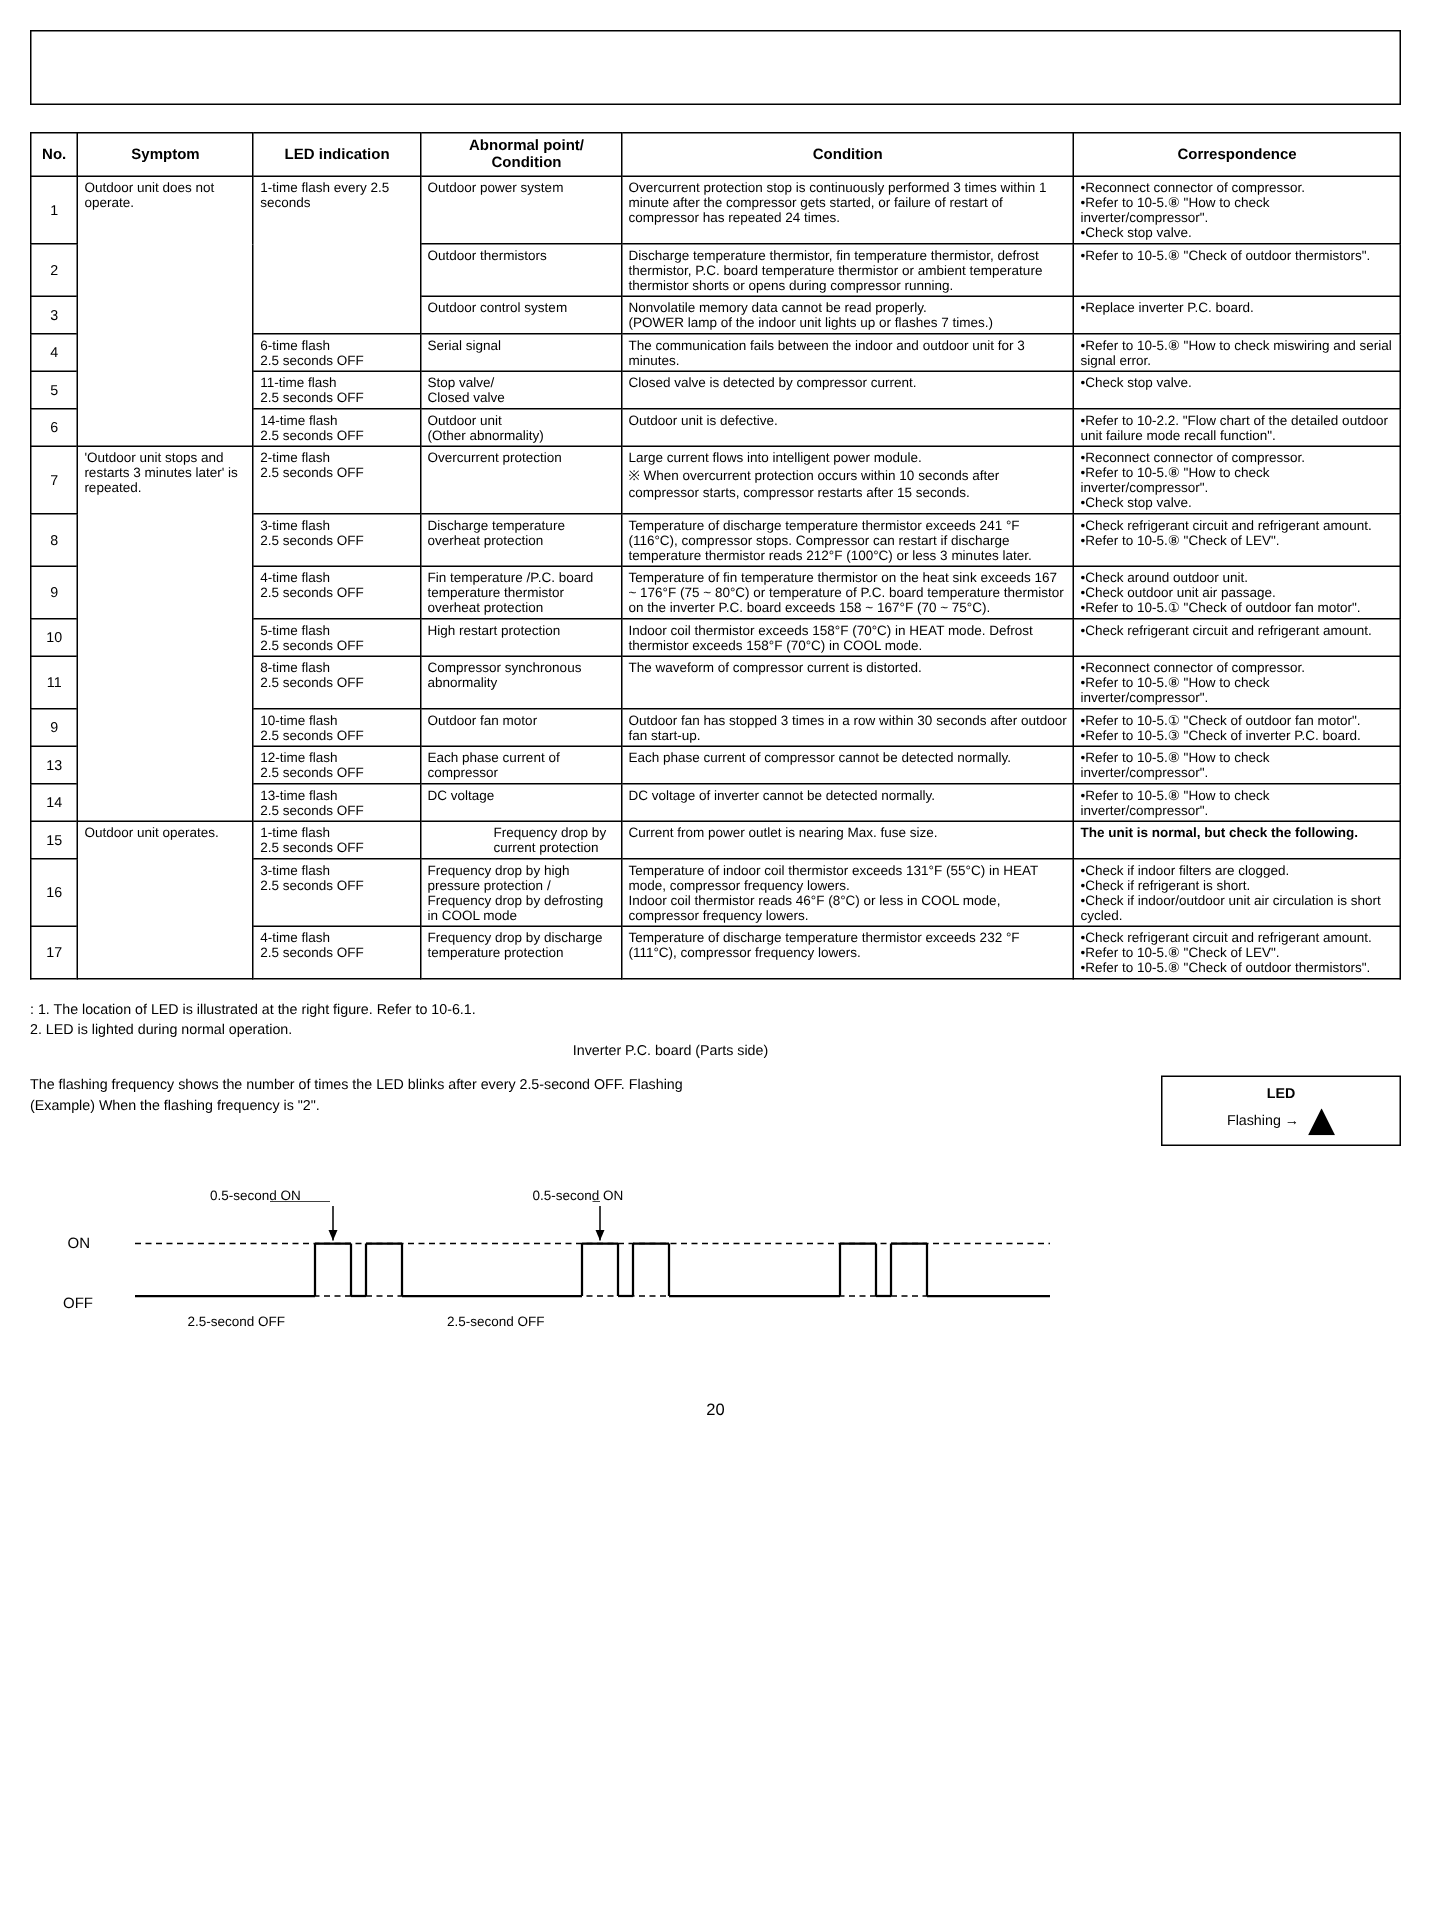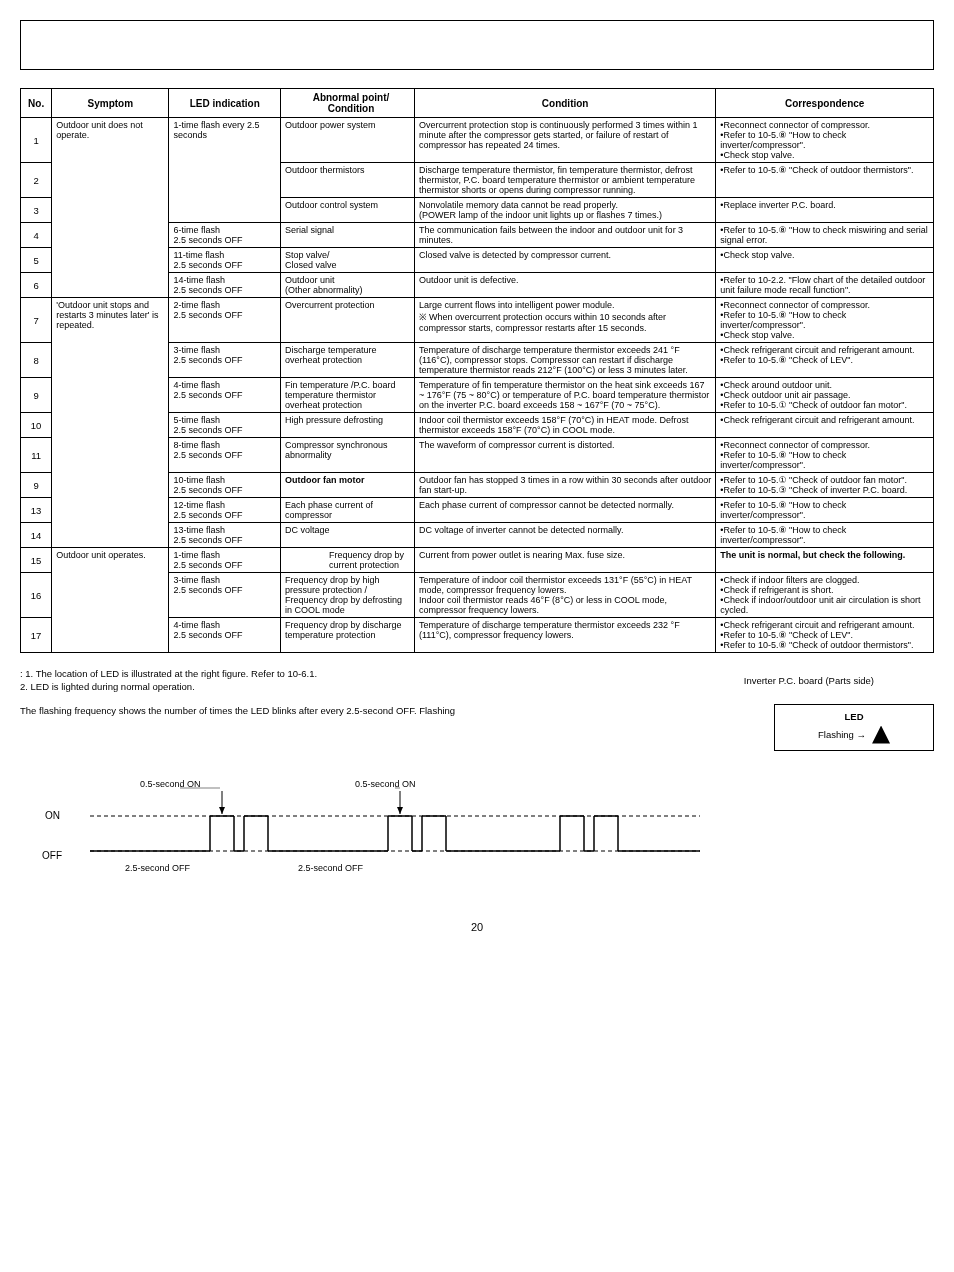--- a/index.html
+++ b/index.html
@@ -177,38 +177,38 @@
         <td style="font-size: 9px; white-space: pre-line;">Fin temperature /P.C. board temperature thermistor overheat protection</td>
         <td style="font-size: 9px; white-space: pre-line;">Temperature of fin temperature thermistor on the heat sink exceeds 167 ~ 176°F (75 ~ 80°C) or temperature of P.C. board temperature thermistor on the inverter P.C. board exceeds 158 ~ 167°F (70 ~ 75°C).</td>
         <td style="font-size: 9px; white-space: pre-line;">•Check around outdoor unit.
 •Check outdoor unit air passage.
 •Refer to 10-5.① "Check of outdoor fan motor".</td>
       </tr>
       <tr>
         <td class="center">10</td>
         <td style="white-space: pre-line; font-size: 9px;">5-time flash
 2.5 seconds OFF</td>
-        <td style="font-size: 9px; white-space: pre-line;">High pressure defrosting</td>
+        <td style="font-size: 9px; white-space: pre-line;">High restart protection</td>
         <td style="font-size: 9px; white-space: pre-line;">Indoor coil thermistor exceeds 158°F (70°C) in HEAT mode. Defrost thermistor exceeds 158°F (70°C) in COOL mode.</td>
         <td style="font-size: 9px; white-space: pre-line;">•Check refrigerant circuit and refrigerant amount.</td>
       </tr>
       <tr>
         <td class="center">11</td>
         <td style="white-space: pre-line; font-size: 9px;">8-time flash
 2.5 seconds OFF</td>
         <td style="font-size: 9px; white-space: pre-line;">Compressor synchronous abnormality</td>
         <td style="font-size: 9px; white-space: pre-line;">The waveform of compressor current is distorted.</td>
         <td style="font-size: 9px; white-space: pre-line;">•Reconnect connector of compressor.
 •Refer to 10-5.⑧ "How to check inverter/compressor".</td>
       </tr>
       <tr>
         <td class="center">9</td>
         <td style="white-space: pre-line; font-size: 9px;">10-time flash
 2.5 seconds OFF</td>
-        <td style="font-size: 9px; white-space: pre-line; font-weight: bold;">Outdoor fan motor</td>
+        <td style="font-size: 9px; white-space: pre-line;">Outdoor fan motor</td>
         <td style="font-size: 9px; white-space: pre-line;">Outdoor fan has stopped 3 times in a row within 30 seconds after outdoor fan start-up.</td>
         <td style="font-size: 9px; white-space: pre-line;">•Refer to 10-5.① "Check of outdoor fan motor".
 •Refer to 10-5.③ "Check of inverter P.C. board.</td>
       </tr>
       <tr>
         <td class="center">13</td>
         <td style="white-space: pre-line; font-size: 9px;">12-time flash
 2.5 seconds OFF</td>
         <td style="font-size: 9px; white-space: pre-line;">Each phase current of compressor</td>
         <td style="font-size: 9px; white-space: pre-line;">Each phase current of compressor cannot be detected normally.</td>
@@ -249,32 +249,33 @@
         <td style="font-size: 9px; white-space: pre-line;">Frequency drop by discharge temperature protection</td>
         <td style="font-size: 9px; white-space: pre-line;">Temperature of discharge temperature thermistor exceeds 232 °F (111°C), compressor frequency lowers.</td>
         <td style="font-size: 9px; white-space: pre-line;">•Check refrigerant circuit and refrigerant amount.
 •Refer to 10-5.⑧ "Check of LEV".
 •Refer to 10-5.⑧ "Check of outdoor thermistors".</td>
       </tr>
     </tbody>
 </table>
 
 <div class="footnote">
-  <div style="display:flex; justify-content:space-between;">
+  <div style="display:flex; justify-content:space-between;flex-direction:column;">
     <div>
       <div>: 1. The location of LED is illustrated at the right figure. Refer to 10-6.1.</div>
       <div>   2. LED is lighted during normal operation.</div>
     </div>
     <div style="font-size:9.5px; align-self:center; margin-right: 60px;">Inverter P.C. board (Parts side)</div>
   </div>
 </div>
 
 <div class="diagram-section">
   <div class="diagram-text">
     <div>The flashing frequency shows the number of times the LED blinks after every 2.5-second OFF. Flashing</div>
+    <div>(Example) When the flashing frequency is "2".</div>
   </div>
   <div class="led-box">
     <div class="led-title">LED</div>
     <div class="led-arrow">
       <span>Flashing →</span>
       <span class="led-icon"></span>
     </div>
   </div>
 </div>
 

